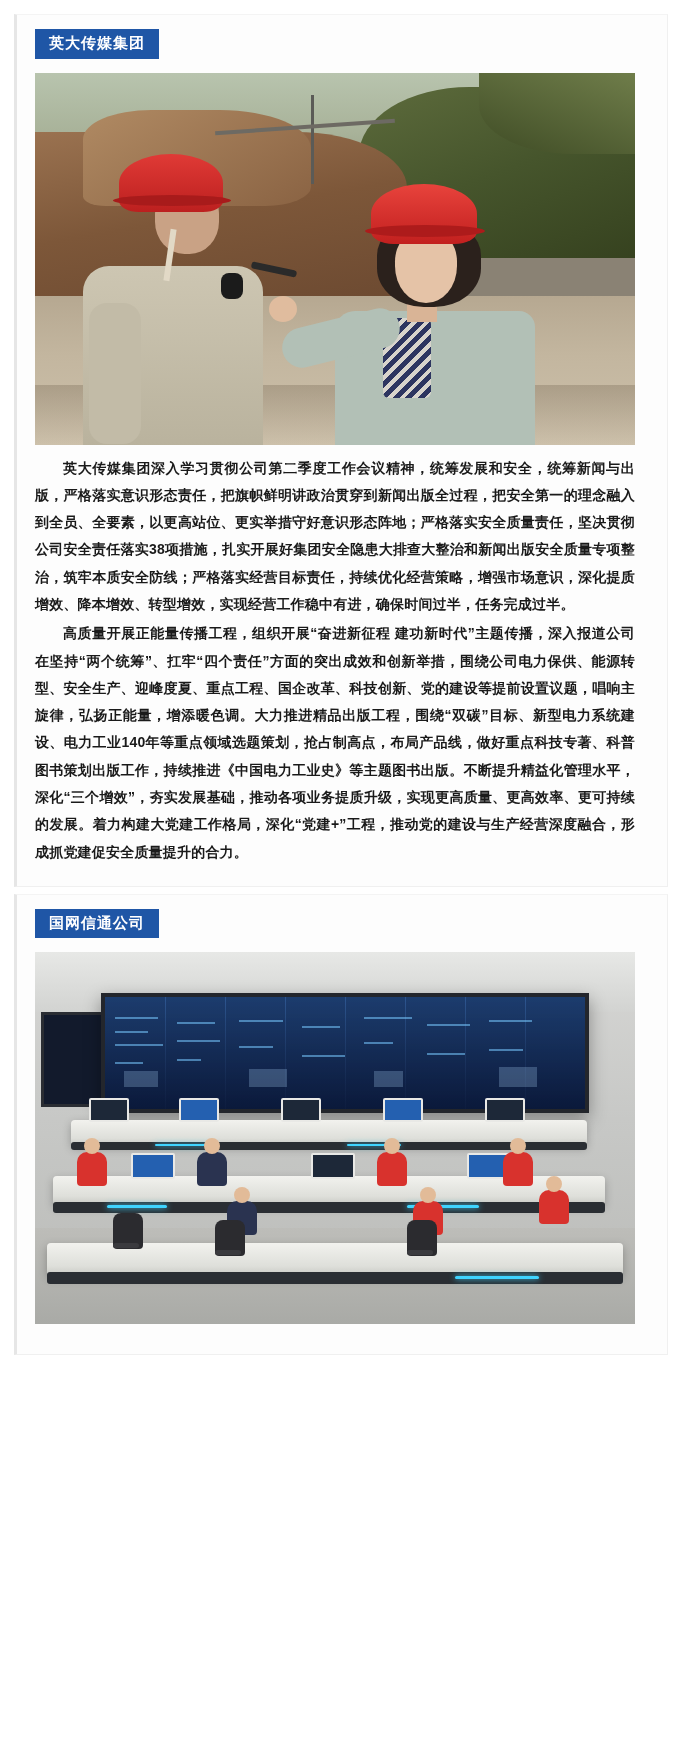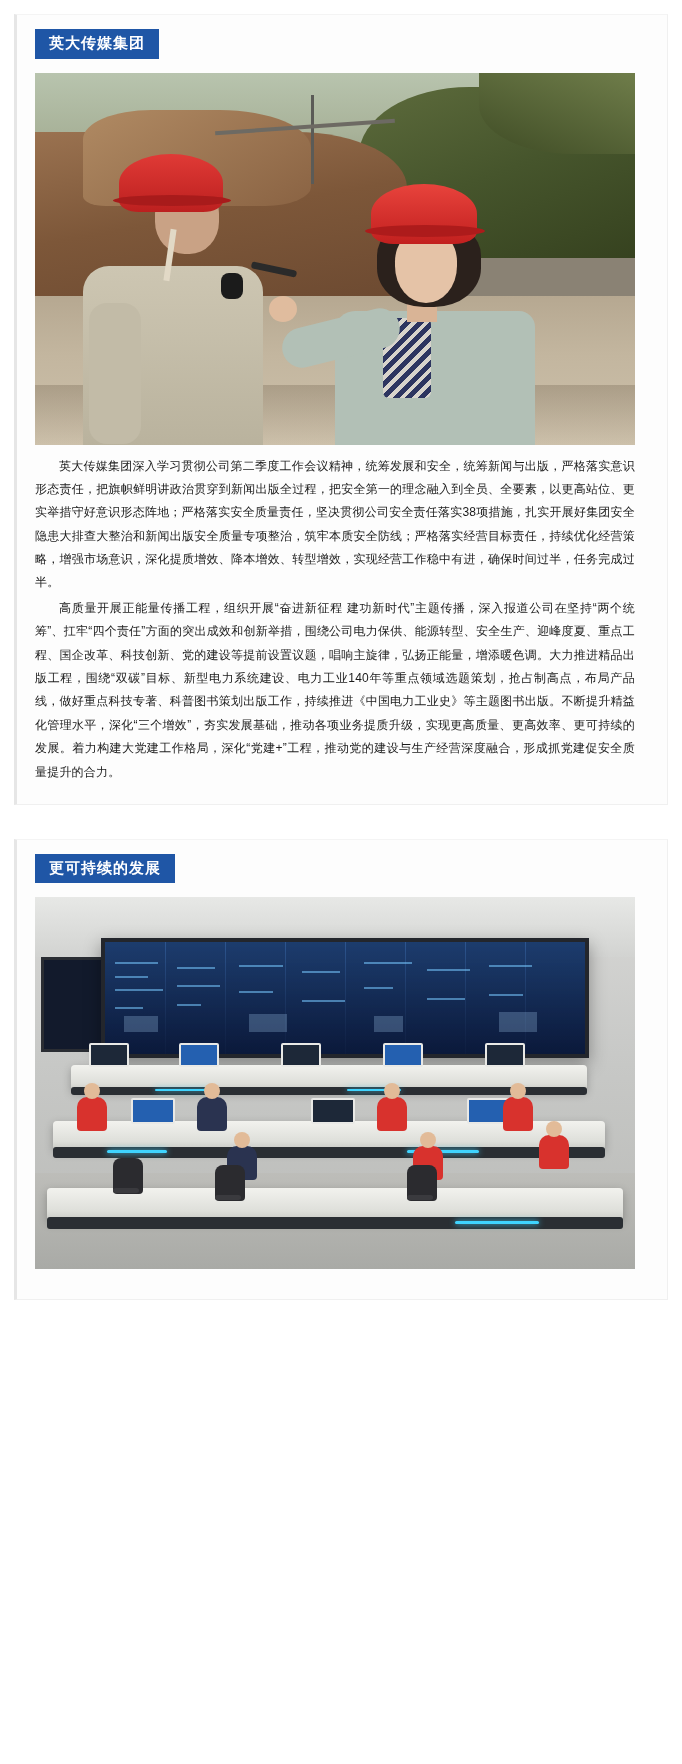--- a/index.html
+++ b/index.html
@@ -13,21 +13,21 @@
     color: #111;
   }
   .page {
     width: 682px;
     box-sizing: border-box;
     padding: 0;
   }
   .section {
     position: relative;
     box-sizing: border-box;
-    margin: 0 14px 34px 14px;
+    margin: 0 14px 7px 14px;
     background: #fdfdfd;
     border-left: 3px solid #e6e6e6;
     border-right: 1px solid #f0f0f0;
     border-top: 1px solid #f4f4f4;
     border-bottom: 1px solid #f0f0f0;
     padding: 14px 32px 20px 18px;
   }
   .section-first { margin-top: 14px; }
 
   .badge-wrap {
@@ -234,27 +234,28 @@
   }
   .mon-b { background: #2460b0; }
   .person { position: absolute; }
   .p-head { position: absolute; width: 16px; height: 16px; border-radius: 50%; background: #e2bb98; }
   .p-body { position: absolute; width: 30px; height: 34px; border-radius: 10px 10px 4px 4px; background: #d8322d; }
   .p-body-b { background: #2a3350; }
   .chair { position: absolute; width: 30px; height: 36px; background: #2b2b2f; border-radius: 8px 8px 4px 4px; }
   .chair-leg { position: absolute; width: 26px; height: 5px; background: #3a3a3e; border-radius: 3px; }
 
   .body-text {
-    font-size: 12px;
+    font-size: 14px;
     line-height: 1.95;
     text-align: justify;
     text-justify: inter-ideograph;
     color: #1a1a1a;
     margin: 0;
     letter-spacing: .2px;
+    font-weight: bold;
   }
   .body-text + .body-text { margin-top: 2px; }
   .indent { text-indent: 2em; }
 </style>
 </head>
 <body>
 
 <div class="page">
 
   <div class="section section-first">
@@ -294,21 +295,21 @@
       <div class="mic-head"></div>
     </div>
 
     <p class="body-text indent">英大传媒集团深入学习贯彻公司第二季度工作会议精神，统筹发展和安全，统筹新闻与出版，严格落实意识形态责任，把旗帜鲜明讲政治贯穿到新闻出版全过程，把安全第一的理念融入到全员、全要素，以更高站位、更实举措守好意识形态阵地；严格落实安全质量责任，坚决贯彻公司安全责任落实38项措施，扎实开展好集团安全隐患大排查大整治和新闻出版安全质量专项整治，筑牢本质安全防线；严格落实经营目标责任，持续优化经营策略，增强市场意识，深化提质增效、降本增效、转型增效，实现经营工作稳中有进，确保时间过半，任务完成过半。</p>
     <p class="body-text indent">高质量开展正能量传播工程，组织开展“奋进新征程 建功新时代”主题传播，深入报道公司在坚持“两个统筹”、扛牢“四个责任”方面的突出成效和创新举措，围绕公司电力保供、能源转型、安全生产、迎峰度夏、重点工程、国企改革、科技创新、党的建设等提前设置议题，唱响主旋律，弘扬正能量，增添暖色调。大力推进精品出版工程，围绕“双碳”目标、新型电力系统建设、电力工业140年等重点领域选题策划，抢占制高点，布局产品线，做好重点科技专著、科普图书策划出版工作，持续推进《中国电力工业史》等主题图书出版。不断提升精益化管理水平，深化“三个增效”，夯实发展基础，推动各项业务提质升级，实现更高质量、更高效率、更可持续的发展。着力构建大党建工作格局，深化“党建+”工程，推动党的建设与生产经营深度融合，形成抓党建促安全质量提升的合力。</p>
   </div>
 
   <div class="section">
 
     <div class="badge-wrap">
-      <span class="badge">更可持续的发展</span>
+      <span class="badge">国网信通公司</span>
     </div>
 
     <div class="photo photo2">
       <div class="p2-room"></div>
       <div class="p2-ceiling"></div>
 
       <div class="p2-leftpanel"></div>
 
       <div class="p2-wall-screen">
         <div class="seg" style="left:0%"></div>

